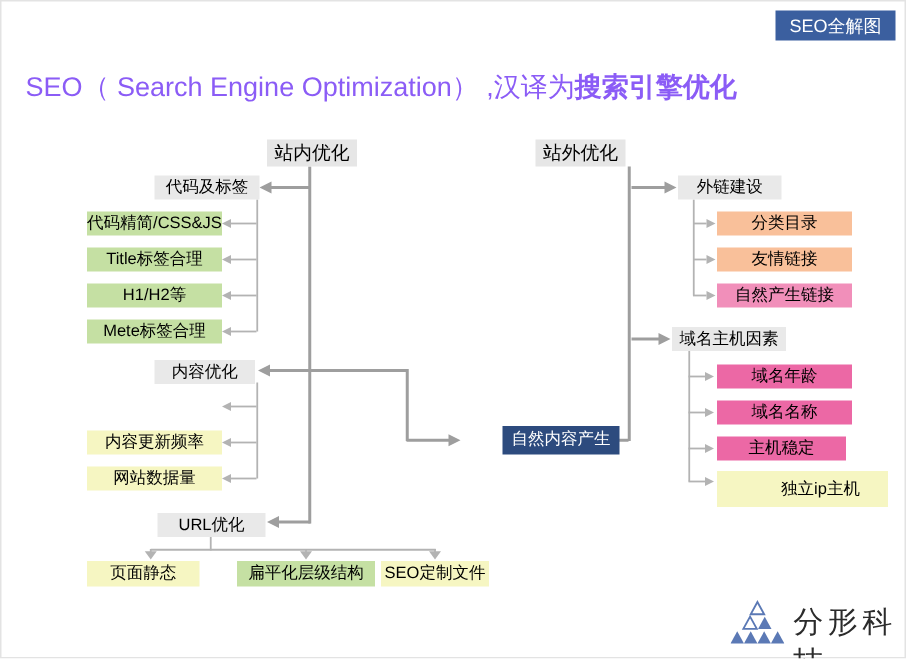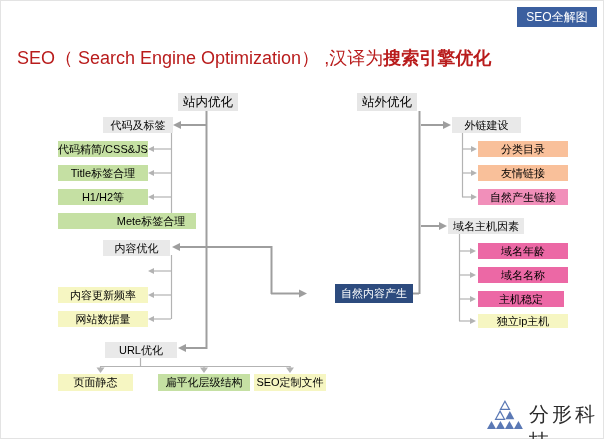--- a/index.html
+++ b/index.html
@@ -19,21 +19,21 @@
   .yellow{background:#f6f6c2;}
   .orange{background:#f9c09a;}
   .pink-light{background:#f18fba;}
   .pink{background:#ec68a5;}
   .blue{background:#2d4b7e;color:#ffffff;}
   #badge{
     position:absolute;left:517px;top:7px;width:80px;height:20px;
     background:#3b5f9f;color:#fff;font-size:12px;
     display:flex;align-items:center;justify-content:center;
   }
-  #title{position:absolute;left:17px;top:46px;font-size:18px;color:#b91c1c;}
+  #title{position:absolute;left:17px;top:46px;font-size:18px;color:#8b5cf6;}
   #title .bold{font-weight:bold;}
   #logo{position:absolute;left:487px;top:397px;display:flex;align-items:flex-start;}
   #logo-text-wrap{margin-left:6px;}
   #logo-name{font-size:20px;color:#2b2b2b;letter-spacing:3px;font-weight:500;margin-top:4px;}
 </style>
 </head>
 <body>
 
 <div id="canvas">
 
@@ -109,41 +109,41 @@
     </g>
   </svg>
 
   <div class="box top-hdr" style="left:178px;top:93px;width:60px;height:18px;">站内优化</div>
   <div class="box top-hdr" style="left:357px;top:93px;width:60px;height:18px;">站外优化</div>
 
   <div class="box hdr" style="left:103px;top:117px;width:70px;height:16px;">代码及标签</div>
   <div class="box green" style="left:58px;top:141px;width:90px;height:16px;">代码精简/CSS&amp;JS</div>
   <div class="box green" style="left:58px;top:165px;width:90px;height:16px;">Title标签合理</div>
   <div class="box green" style="left:58px;top:189px;width:90px;height:16px;">H1/H2等</div>
-  <div class="box green" style="left:58px;top:213px;width:90px;height:16px;padding-left:48px;">Mete标签合理</div>
+  <div class="box green" style="left:58px;top:213px;width:90px;height:16px;">Mete标签合理</div>
 
   <div class="box hdr" style="left:103px;top:240px;width:67px;height:16px;">内容优化</div>
   <div class="box yellow" style="left:58px;top:287px;width:90px;height:16px;">内容更新频率</div>
   <div class="box yellow" style="left:58px;top:311px;width:90px;height:16px;">网站数据量</div>
 
   <div class="box hdr" style="left:105px;top:342px;width:72px;height:16px;">URL优化</div>
   <div class="box yellow" style="left:58px;top:374px;width:75px;height:17px;">页面静态</div>
   <div class="box green" style="left:158px;top:374px;width:92px;height:17px;">扁平化层级结构</div>
   <div class="box yellow" style="left:254px;top:374px;width:72px;height:17px;">SEO定制文件</div>
 
   <div class="box hdr" style="left:452px;top:117px;width:69px;height:16px;">外链建设</div>
   <div class="box orange" style="left:478px;top:141px;width:90px;height:16px;">分类目录</div>
   <div class="box orange" style="left:478px;top:165px;width:90px;height:16px;">友情链接</div>
   <div class="box pink-light" style="left:478px;top:189px;width:90px;height:16px;">自然产生链接</div>
 
   <div class="box hdr" style="left:448px;top:218px;width:76px;height:16px;">域名主机因素</div>
   <div class="box pink" style="left:478px;top:243px;width:90px;height:16px;">域名年龄</div>
   <div class="box pink" style="left:478px;top:267px;width:90px;height:16px;">域名名称</div>
   <div class="box pink" style="left:478px;top:291px;width:86px;height:16px;">主机稳定</div>
-  <div class="box yellow" style="left:478px;top:314px;width:90px;height:14px;">独立ip主机</div>
+  <div class="box yellow" style="left:478px;top:314px;width:90px;height:24px;padding-left:24px;">独立ip主机</div>
 
   <div class="box blue" style="left:308px;top:284px;width:78px;height:19px;margin-left:27px;">自然内容产生</div>
 
   <div id="logo">
     <svg width="44" height="38" viewBox="0 0 44 38">
       <g stroke="#5b79b5" stroke-width="1.5" fill="none">
         <polygon points="22,1 27.5,11 16.5,11"></polygon>
         <polygon points="16,13 21.5,23 10.5,23"></polygon>
       </g>
       <g fill="#5b79b5">

